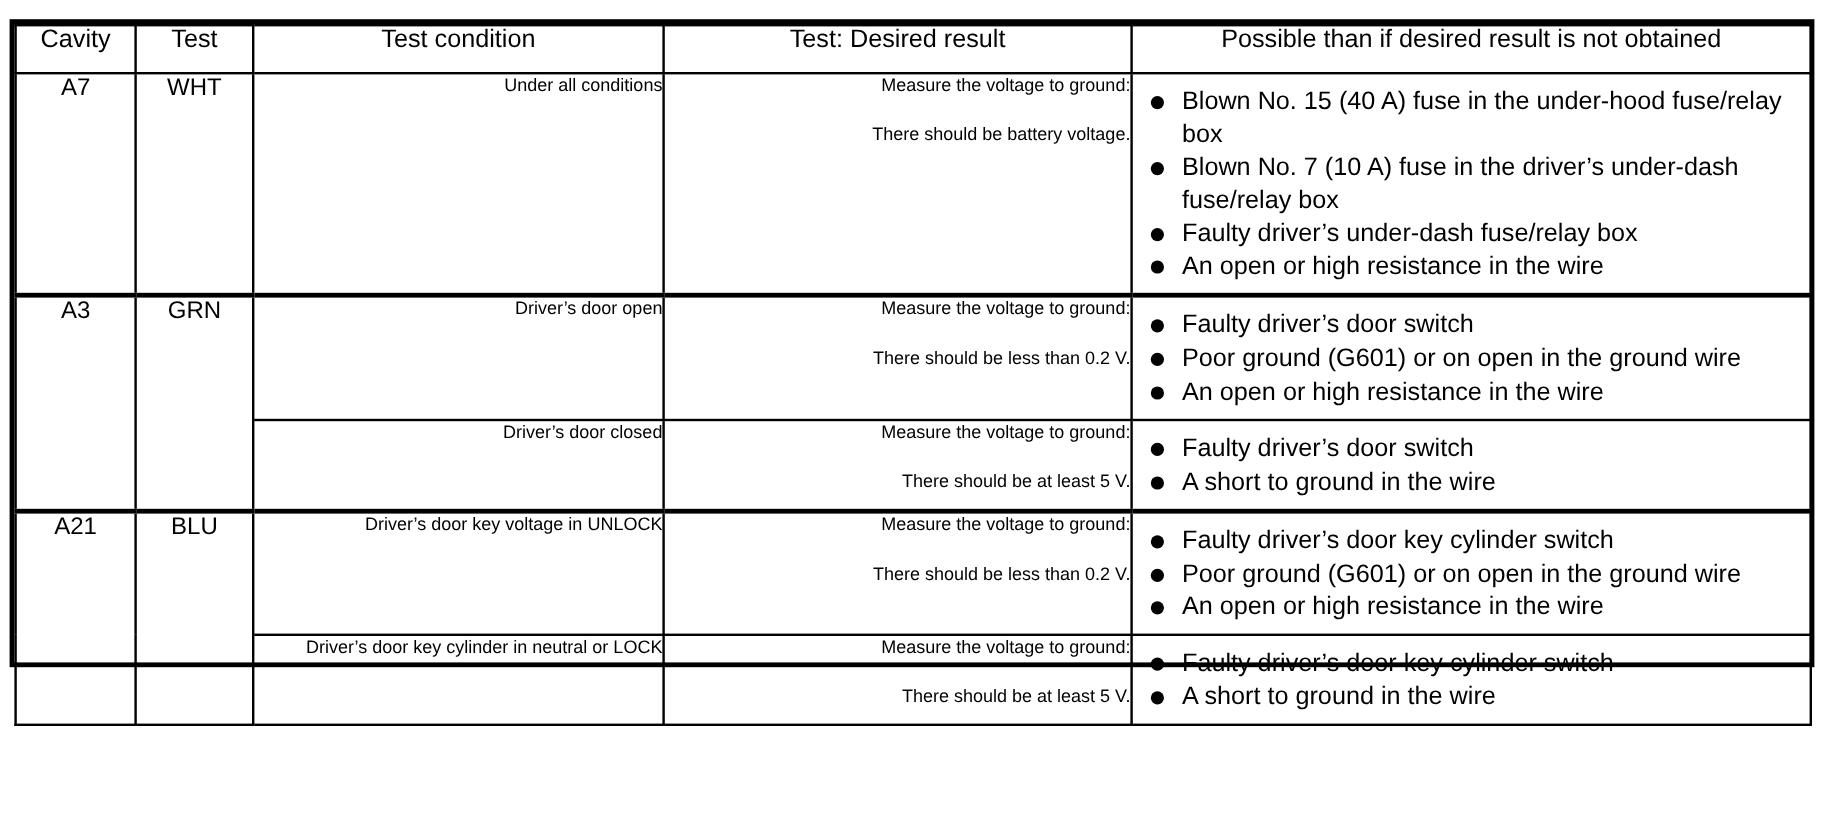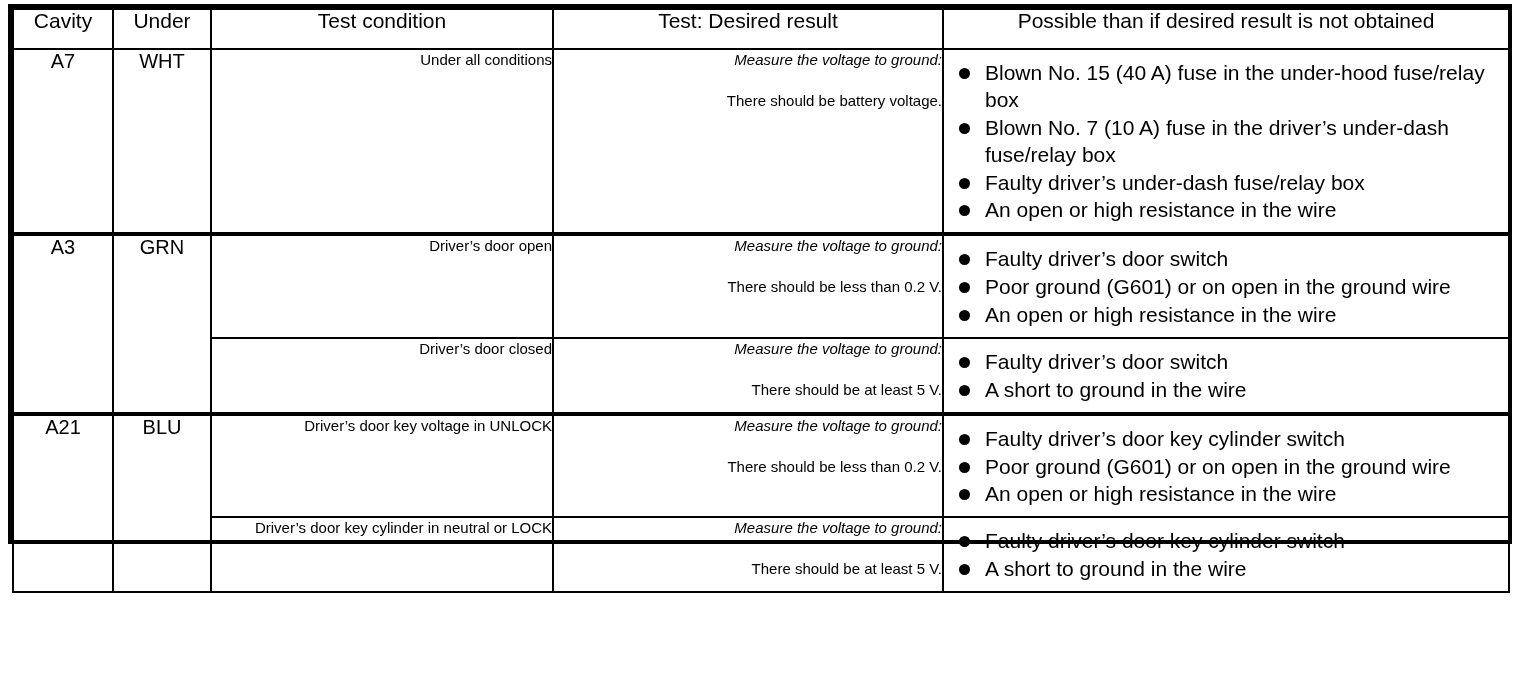--- a/index.html
+++ b/index.html
@@ -11,21 +11,21 @@
     width: 1520px;
     height: 694px;
     font-family: "Liberation Sans", sans-serif;
     color: #000000;
     overflow: hidden;
   }
 
   .table-wrap {
     position: absolute;
     left: 8px;
-    top: 4px;
+    top: 16px;
     width: 1504px;
     height: 540px;
     box-sizing: border-box;
     border: 4px solid #000000;
   }
 
   table.diag {
     width: 100%;
     height: 100%;
     border-collapse: collapse;
@@ -91,40 +91,40 @@
     left: 8px;
     top: 0;
     width: 11px;
     height: 11px;
     border-radius: 50%;
     background: #000000;
     display: inline-block;
     margin-top: 8px;
   }
 
-  .result-line-1 { display: block; font-style: italic; }
+  .result-line-1 { display: block; }
   .result-line-2 { display: block; margin-top: 22px; }
   .cond-text { display: block; }
 </style>
 </head>
 <body>
 
 <div class="table-wrap">
   <table class="diag">
     <colgroup>
       <col class="c-cavity">
       <col class="c-wire">
       <col class="c-cond">
       <col class="c-result">
       <col class="c-cause">
     </colgroup>
     <thead>
       <tr>
         <th>Cavity</th>
-        <th>Under</th>
+        <th>Test</th>
         <th>Test condition</th>
         <th>Test: Desired result</th>
         <th>Possible than if desired result is not obtained</th>
       </tr>
     </thead>
     <tbody id="table-body">
         <tr>
           <td class="cell-center" rowspan="1">A7</td>
           <td class="cell-center" rowspan="1">WHT</td>
           <td class="cell-text">

